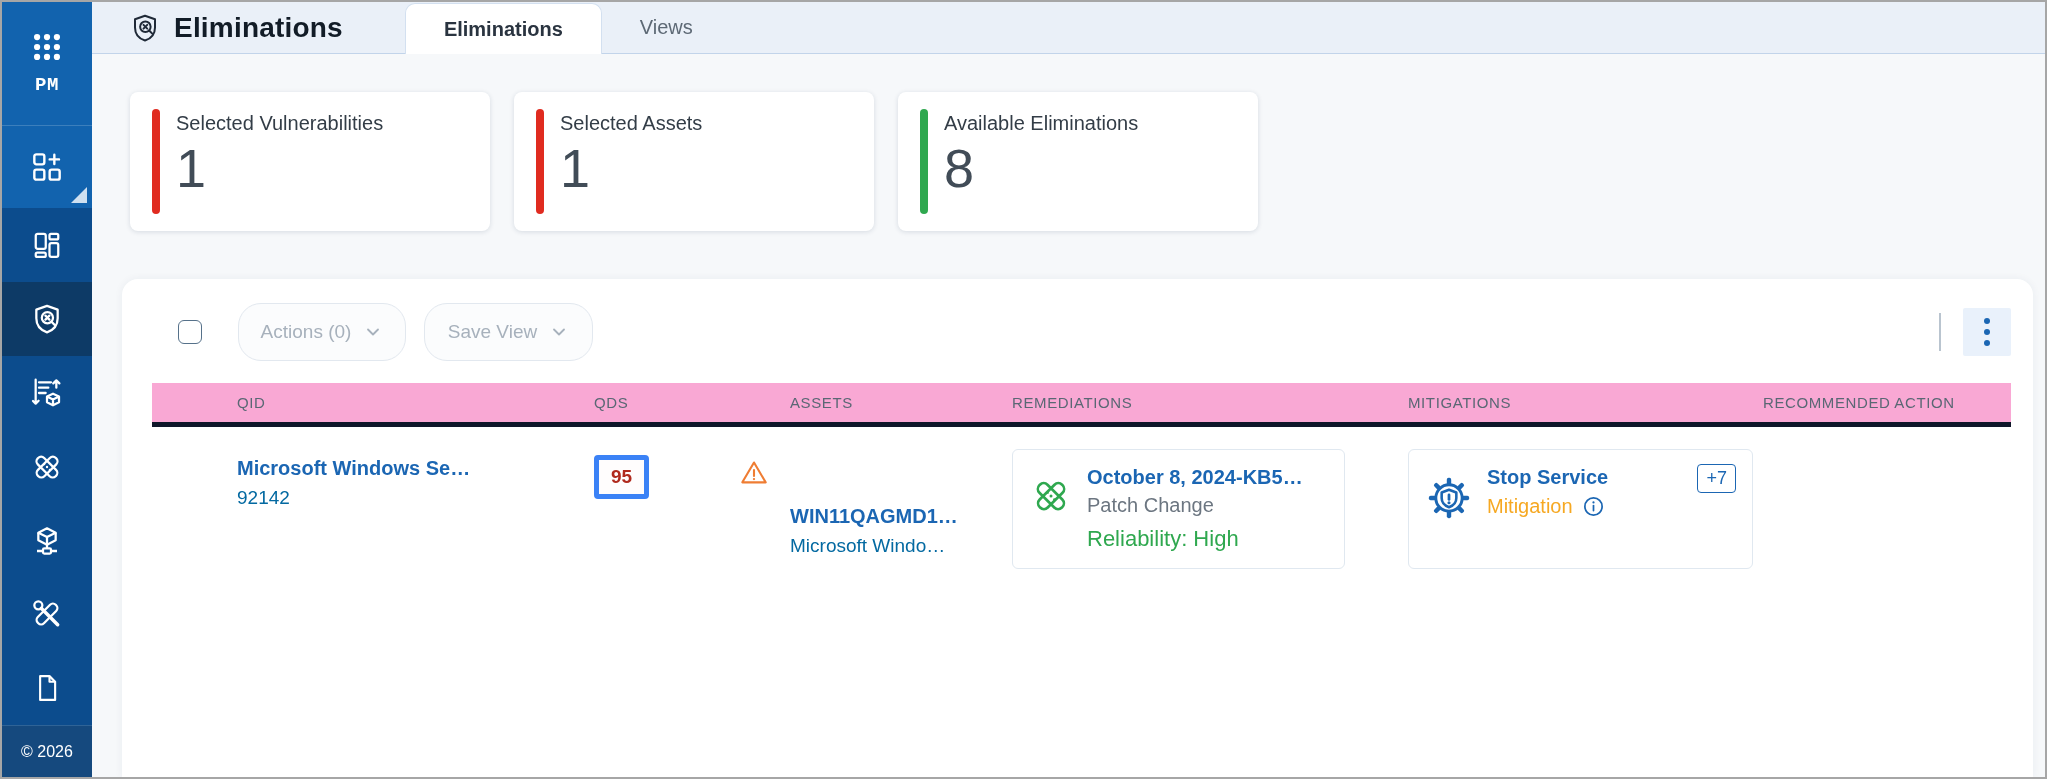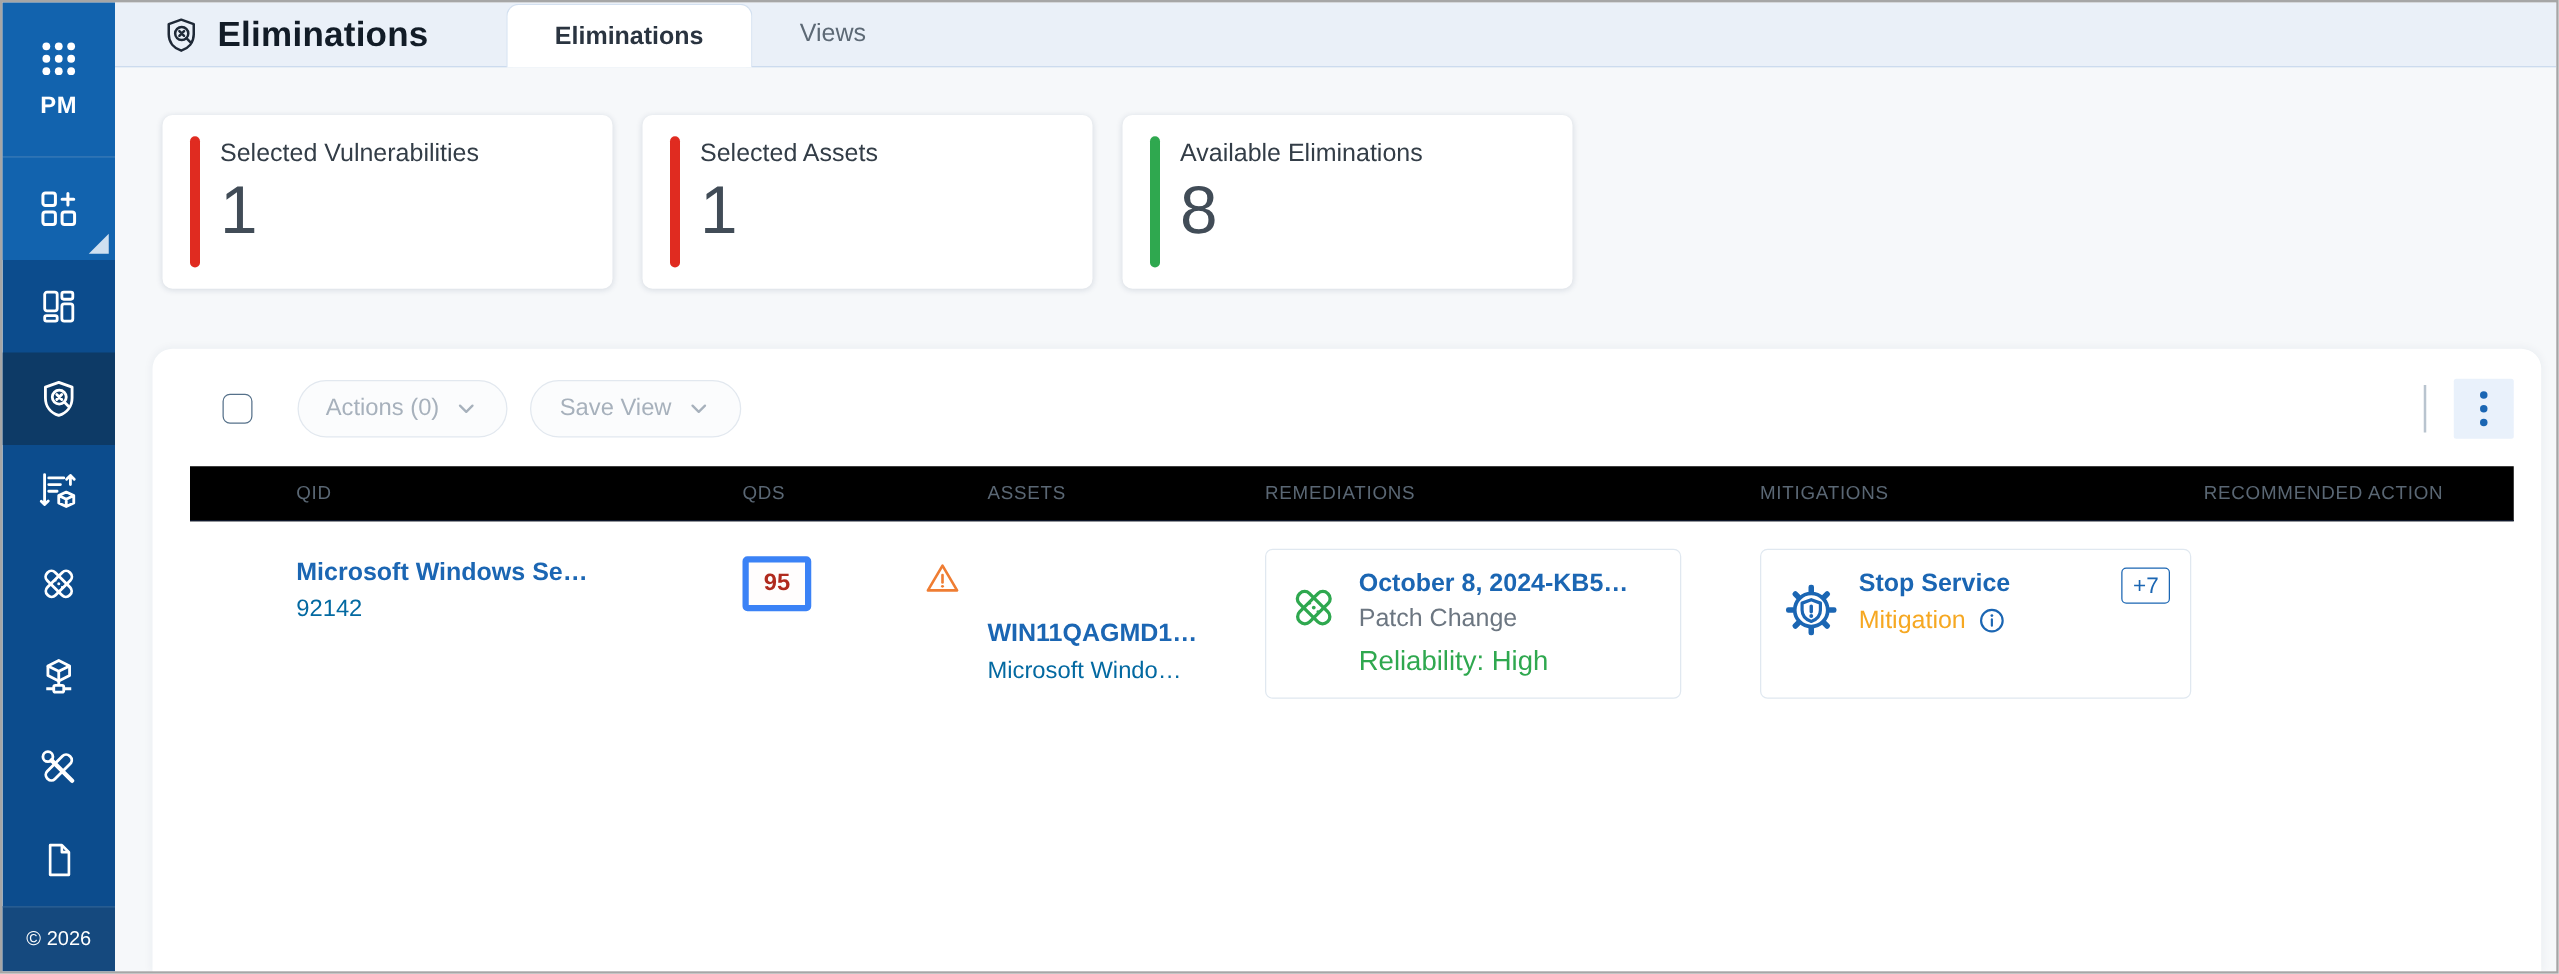--- a/index.html
+++ b/index.html
@@ -6,21 +6,21 @@
   html,body { background:#d7d7d7; }
   body { font-family:"Liberation Sans", sans-serif; }
   .frame {
     width:2047px; height:779px; border:2px solid #a6a6a6; background:#f6f8fa;
     display:flex; overflow:hidden; position:relative;
   }
 
   
   .sidebar { width:90px; background:#0c4c8d; display:flex; flex-direction:column; flex-shrink:0; }
   .sb-top { background:#1263ae; height:123px; display:flex; flex-direction:column; align-items:center; justify-content:center; gap:10px; cursor:pointer; }
-  .sb-applabel { color:#fff; font-size:19px; font-weight:bold; letter-spacing:.5px; }
+  .sb-applabel { color:#fff; font-size:19px; font-weight:bold; letter-spacing:.5px;font-family:Liberation Mono, monospace; }
   .sb-add { background:#1263ae; height:84px; position:relative; display:flex; align-items:center; justify-content:center; border-top:1px solid rgba(255,255,255,.18); cursor:pointer; }
   .sb-corner { position:absolute; right:5px; bottom:5px; width:0; height:0; border-left:16px solid transparent; border-bottom:16px solid #cfe0f0; }
   .sb-item { height:74px; display:flex; align-items:center; justify-content:center; cursor:pointer; }
   .sb-item.active { background:#0d3a66; }
   .sb-spacer { flex:1; }
   .sb-foot { height:52px; background:#15497e; border-top:1px solid #2f6396; color:#fff; font-size:16px; display:flex; align-items:center; justify-content:center; }
 
   
   .main { flex:1; display:flex; flex-direction:column; min-width:0; }
   .band { height:52px; background:#eaf0f8; border-bottom:1px solid #c2d4ea; display:flex; flex-shrink:0; }
@@ -37,30 +37,30 @@
   .stats { display:flex; gap:24px; margin:38px 0 0 38px; }
   .stat-card { width:360px; height:139px; background:#fff; border-radius:8px; box-shadow:0 1px 5px rgba(20,45,80,.14); position:relative; padding:20px 0 0 46px; }
   .stat-accent { position:absolute; left:22px; top:17px; bottom:17px; width:8px; border-radius:4px; }
   .stat-label { font-size:20px; color:#333d47; }
   .stat-value { font-size:54px; color:#414c57; margin-top:2px; line-height:1.15; }
 
   
   .panel { background:#fff; border-radius:16px 16px 0 0; margin:48px 12px 0 30px; flex:1; box-shadow:0 0 8px rgba(20,45,80,.06); padding:0 22px 0 30px; display:flex; flex-direction:column; min-height:0; }
   .toolbar { display:flex; align-items:center; padding-top:24px; }
   .checkbox { width:24px; height:24px; border:1.5px solid #56718a; border-radius:6px; margin-left:26px; background:#fff; cursor:pointer; }
-  .tb-btn { height:46px; border:1px solid #e2e8ef; background:#fbfcfd; border-radius:23px; display:flex; align-items:center; justify-content:center; gap:12px; color:#a7b1bc; font-size:19px; cursor:pointer; }
+  .tb-btn { height:58px; border:1px solid #e2e8ef; background:#fbfcfd; border-radius:23px; display:flex; align-items:center; justify-content:center; gap:12px; color:#a7b1bc; font-size:19px; cursor:pointer; }
   .tb-actions { width:168px; margin-left:36px; }
   .tb-save { width:169px; margin-left:18px; }
   .tb-spacer { flex:1; }
   .tb-divider { width:2px; height:38px; background:#b9c4cf; margin-right:22px; }
   .kebab { width:48px; height:48px; background:#e9f1fb; display:flex; flex-direction:column; align-items:center; justify-content:center; gap:5px; cursor:pointer; border-radius:2px; }
   .kebab i { width:6px; height:6px; border-radius:50%; background:#1b66b3; }
 
   .grid-cols { display:grid; grid-template-columns:357px 196px 222px 396px 355px 1fr; padding-left:85px; }
-  .thead { margin-top:22px; height:44px; background:#000000; border-bottom:1px solid #0f172a; align-items:center; }
+  .thead { margin-top:22px; height:44px; background:#f9a8d4; border-bottom:5px solid #0f172a; align-items:center; }
   .th { font-size:15px; color:#5a6774; letter-spacing:.6px; white-space:nowrap; }
   .trow { padding-top:22px; align-items:start; }
 
   .link { color:#1b66b3; font-weight:bold; font-size:20px; cursor:pointer; white-space:nowrap; }
   .subtxt { color:#0369a1; font-size:19px; margin-top:7px; white-space:nowrap; }
   .cell-qid { padding-top:8px; }
   .qds-badge { display:inline-block; margin-top:6px; padding:6px 12px; border:5px solid #3b82f6; border-radius:4px; color:#b02a1e; font-size:19px; font-weight:bold; background:#fffdfd; }
   .cell-assets { display:flex; gap:14px; padding-top:8px;flex-direction:column; }
   .cell-assets .warn { margin-left:-50px; padding-top:2px; }
 

